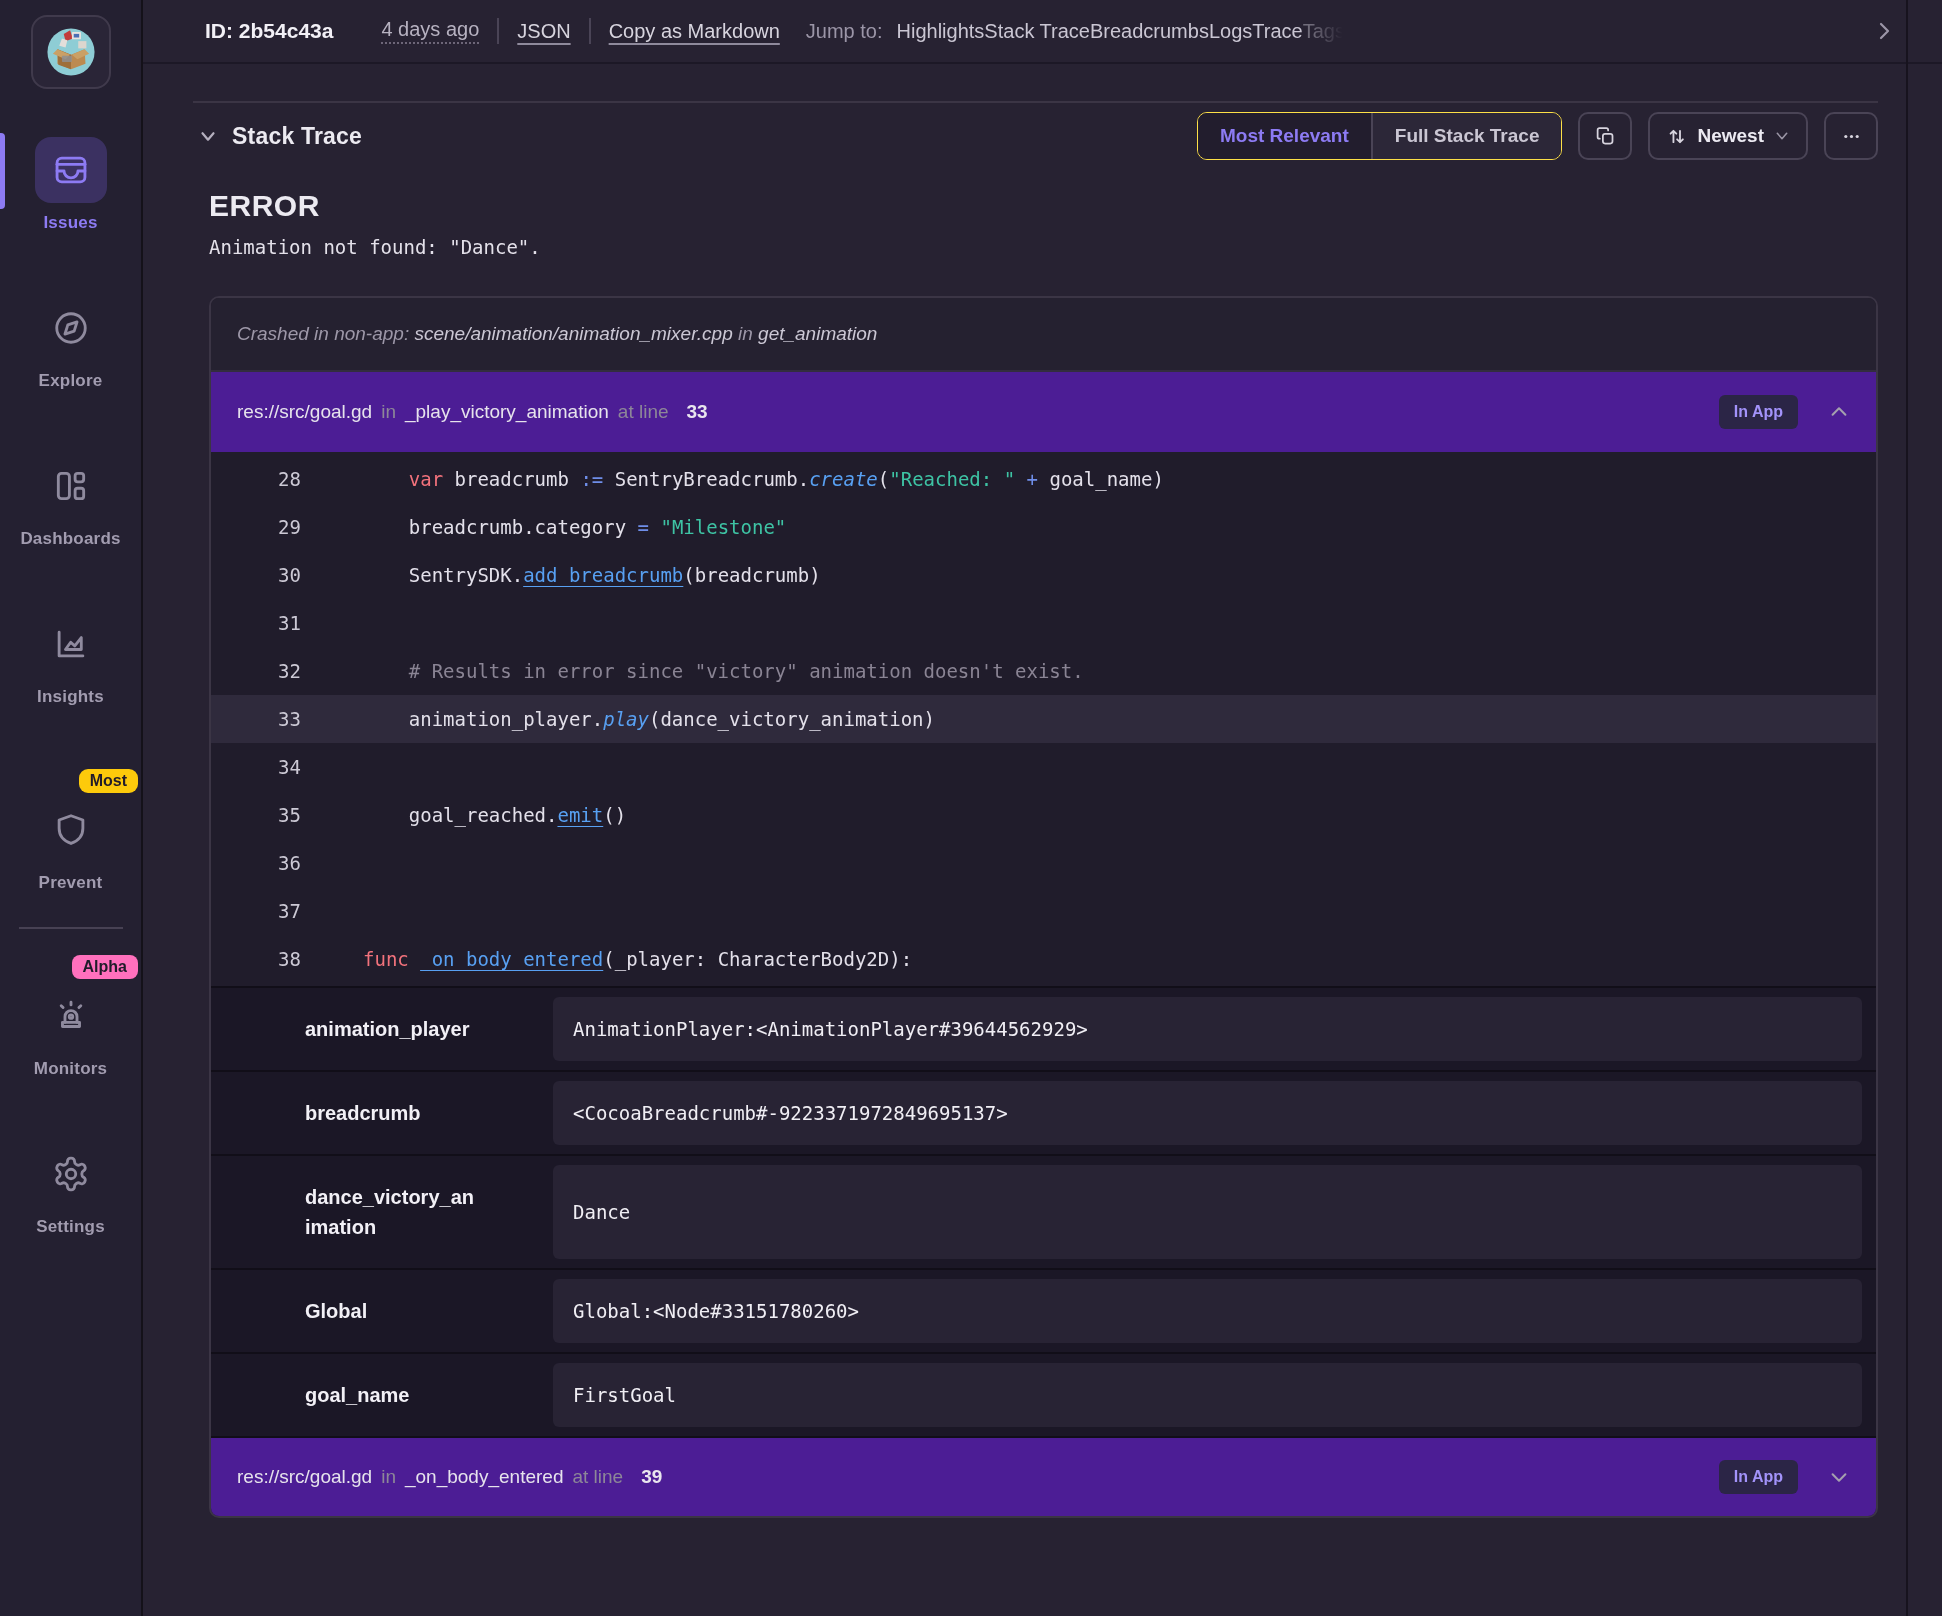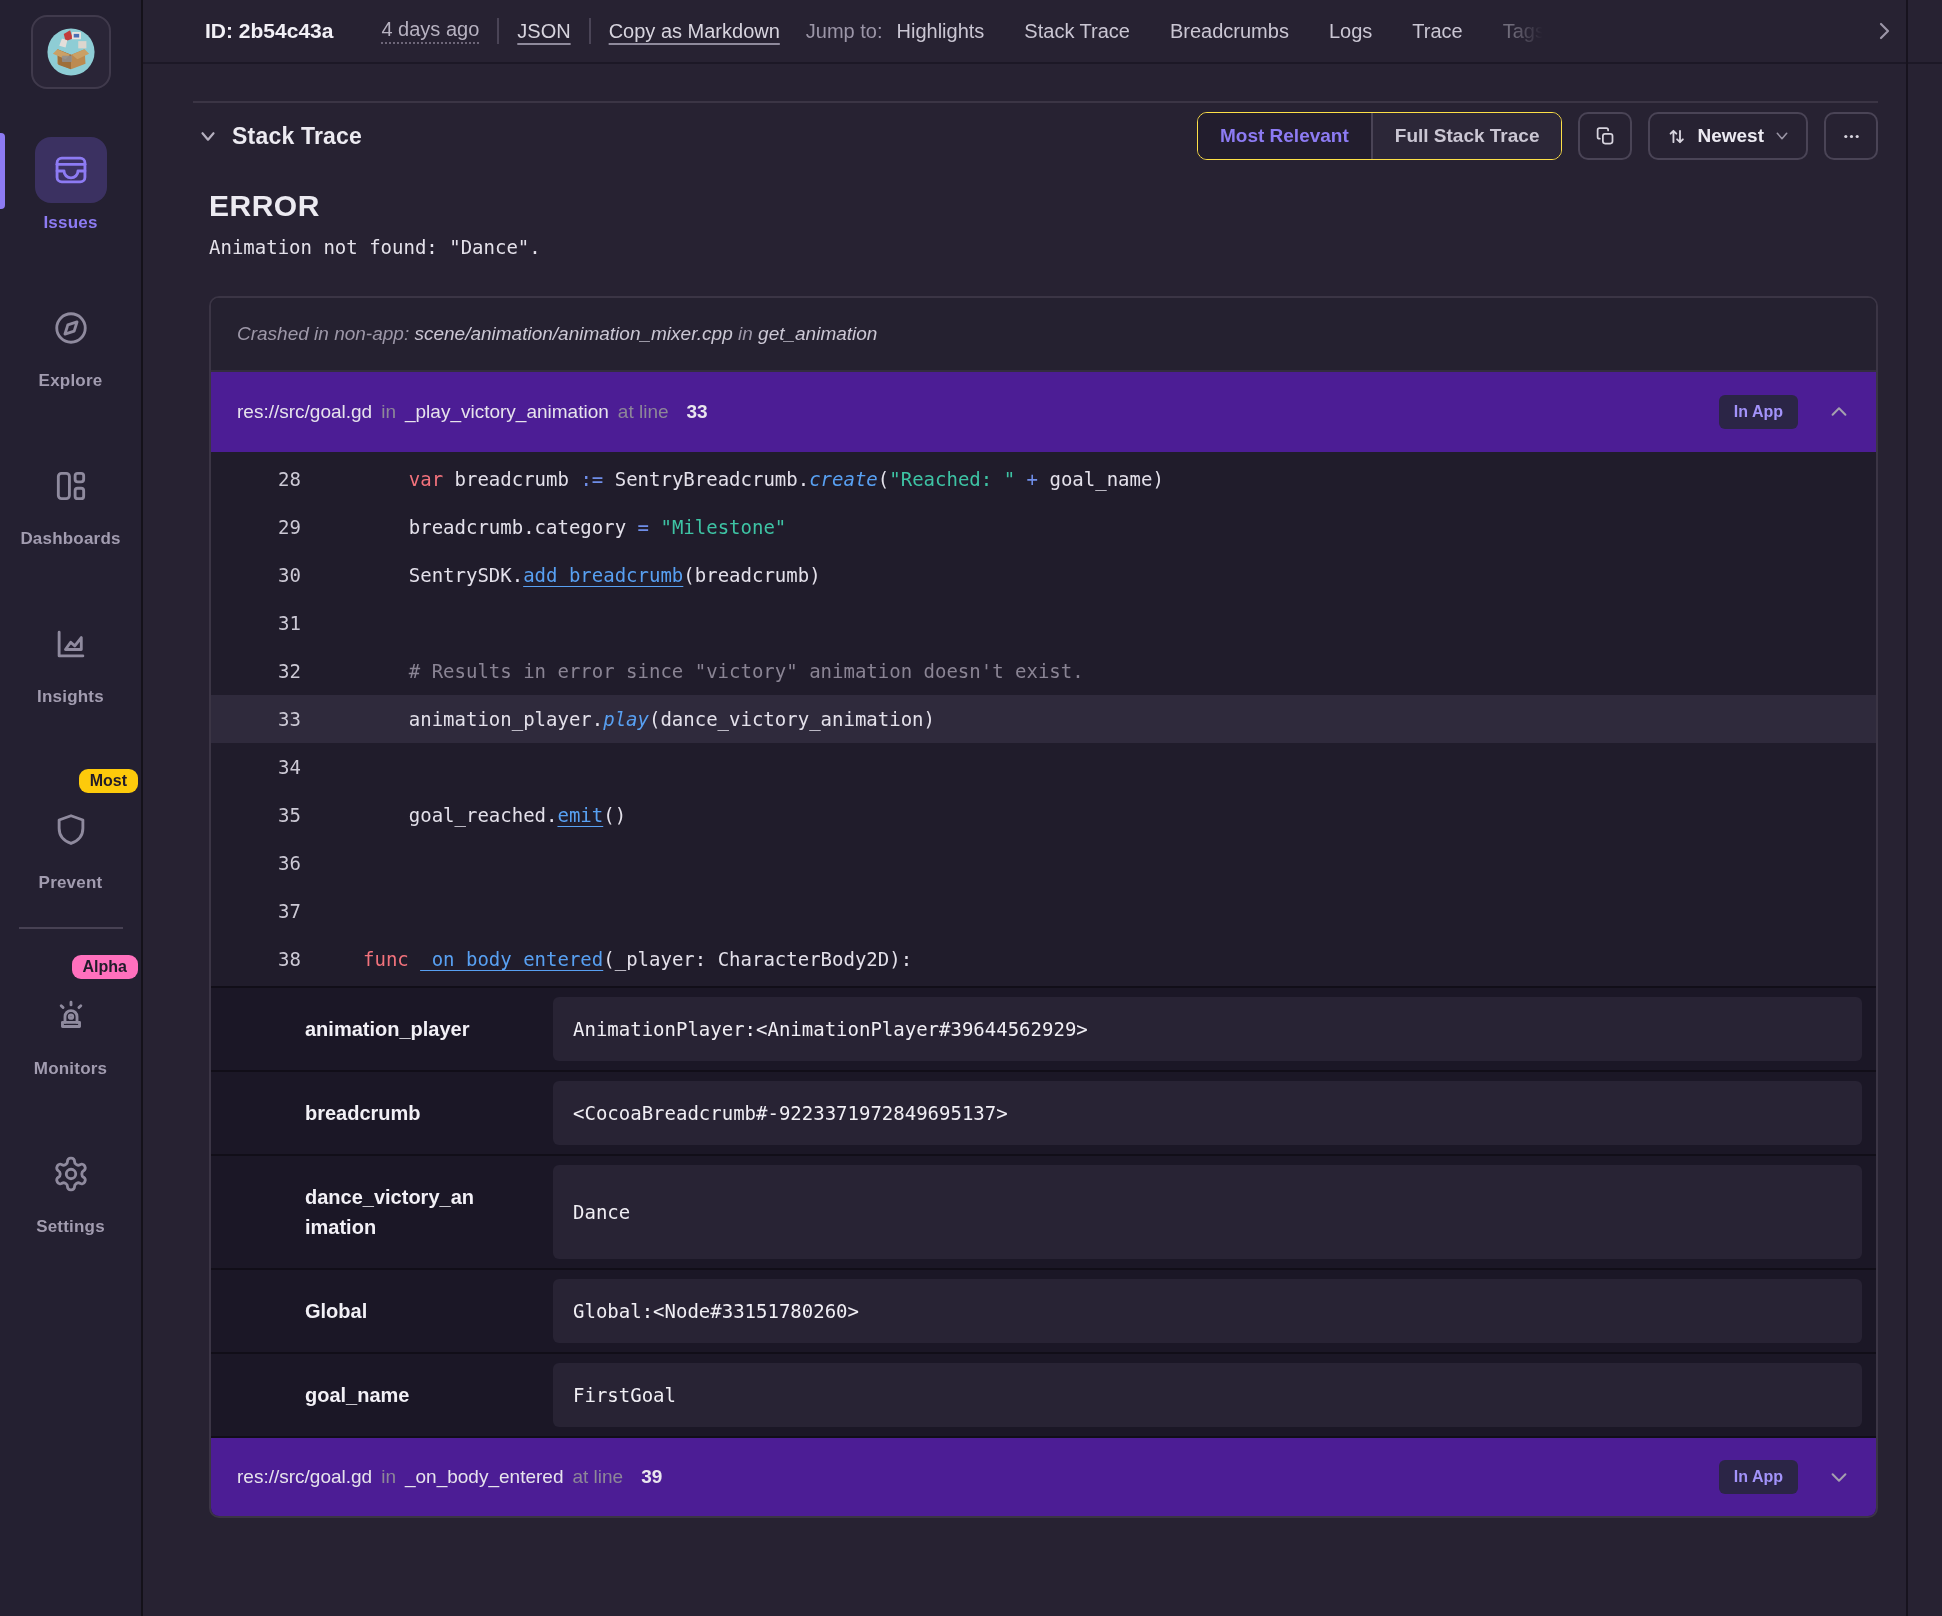--- a/index.html
+++ b/index.html
@@ -24,21 +24,21 @@
   .sb-divider{width:104px;border-top:2px solid #474153;margin:-28px 0 26px 0;}
   
   .main{flex:1;position:relative;background:#272232;min-width:0;}
   .vline{position:absolute;top:0;bottom:0;right:34px;width:2px;background:#17131e;}
   .topbar{height:64px;display:flex;align-items:center;padding:0 46px 0 62px;border-bottom:2px solid #1c1826;gap:0;white-space:nowrap;}
   .eid{font-size:21px;font-weight:700;color:#f2f0f6;margin-right:48px;}
   .age{font-size:20px;color:#b7b2c1;border-bottom:2px dotted #6d6678;padding-bottom:1px;cursor:pointer;}
   .hsep{width:2px;height:26px;background:#4a4456;margin:0 18px;}
   .hlink{font-size:20px;color:#d7d4de;text-decoration:underline;text-decoration-color:#8f8a9c;text-underline-offset:5px;cursor:pointer;}
   .jump{font-size:20px;color:#9b95a7;margin:0 14px 0 26px;}
-  .jumpnav{display:flex;gap:40px;align-items:center;overflow:hidden;flex:1;min-width:0;}
+  .jumpnav{display:flex;align-items:center;overflow:hidden;flex:1;min-width:0;}
   .navlink{font-size:20px;color:#cac6d3;cursor:pointer;}
   .navlink.faded{opacity:.45;-webkit-mask-image:linear-gradient(90deg,#000 20%,transparent 95%);mask-image:linear-gradient(90deg,#000 20%,transparent 95%);}
   .navmore{background:none;border:none;color:#9b95a7;padding:0;margin-left:8px;cursor:pointer;display:flex;align-items:center;}
   .navmore svg{width:24px;height:24px;}
   
   .content{padding:0 64px 0 50px;}
   .section{border-top:2px solid #3b3545;margin-top:37px;}
   .sechead{display:flex;align-items:center;margin-top:5px;height:56px;}
   .chev{color:#b5b0bf;display:flex;margin:0 13px 0 4px;}
   .chev svg{width:22px;height:22px;}
@@ -151,21 +151,21 @@
           <span class="sb-badge" style="background: rgb(253, 202, 11);">Most</span>
           <span class="sb-icon">
             <svg viewBox="0 0 24 24" fill="none" stroke="currentColor" stroke-width="1.8" stroke-linecap="round" stroke-linejoin="round">
               <path d="M12 3l7.5 2.7v5.2c0 4.8-3.2 8.1-7.5 9.6C7.7 19 4.5 15.7 4.5 10.9V5.7z"></path>
             </svg>
           </span>
           <span class="sb-label">Prevent</span>
         </div>
         <div class="sb-divider"></div>
         <div class="sb-item">
-          <span class="sb-badge" style="background: rgb(255, 112, 189);">Alpha</span>
+          <span class="sb-badge" style="background: rgb(255, 112, 189); border-radius: 8px;">Alpha</span>
           <span class="sb-icon">
             <svg viewBox="0 0 24 24" fill="none" stroke="currentColor" stroke-width="1.8" stroke-linecap="round" stroke-linejoin="round">
               <path d="M8.2 16v-3.6a3.8 3.8 0 0 1 7.6 0V16"></path>
               <path d="M6.6 16h10.8v2.6H6.6z"></path>
               <circle cx="12" cy="12.4" r="1.1"></circle>
               <path d="M12 5v-1.7M7 6.7 5.8 5.5M17 6.7l1.2-1.2"></path>
             </svg>
           </span>
           <span class="sb-label">Monitors</span>
         </div>

